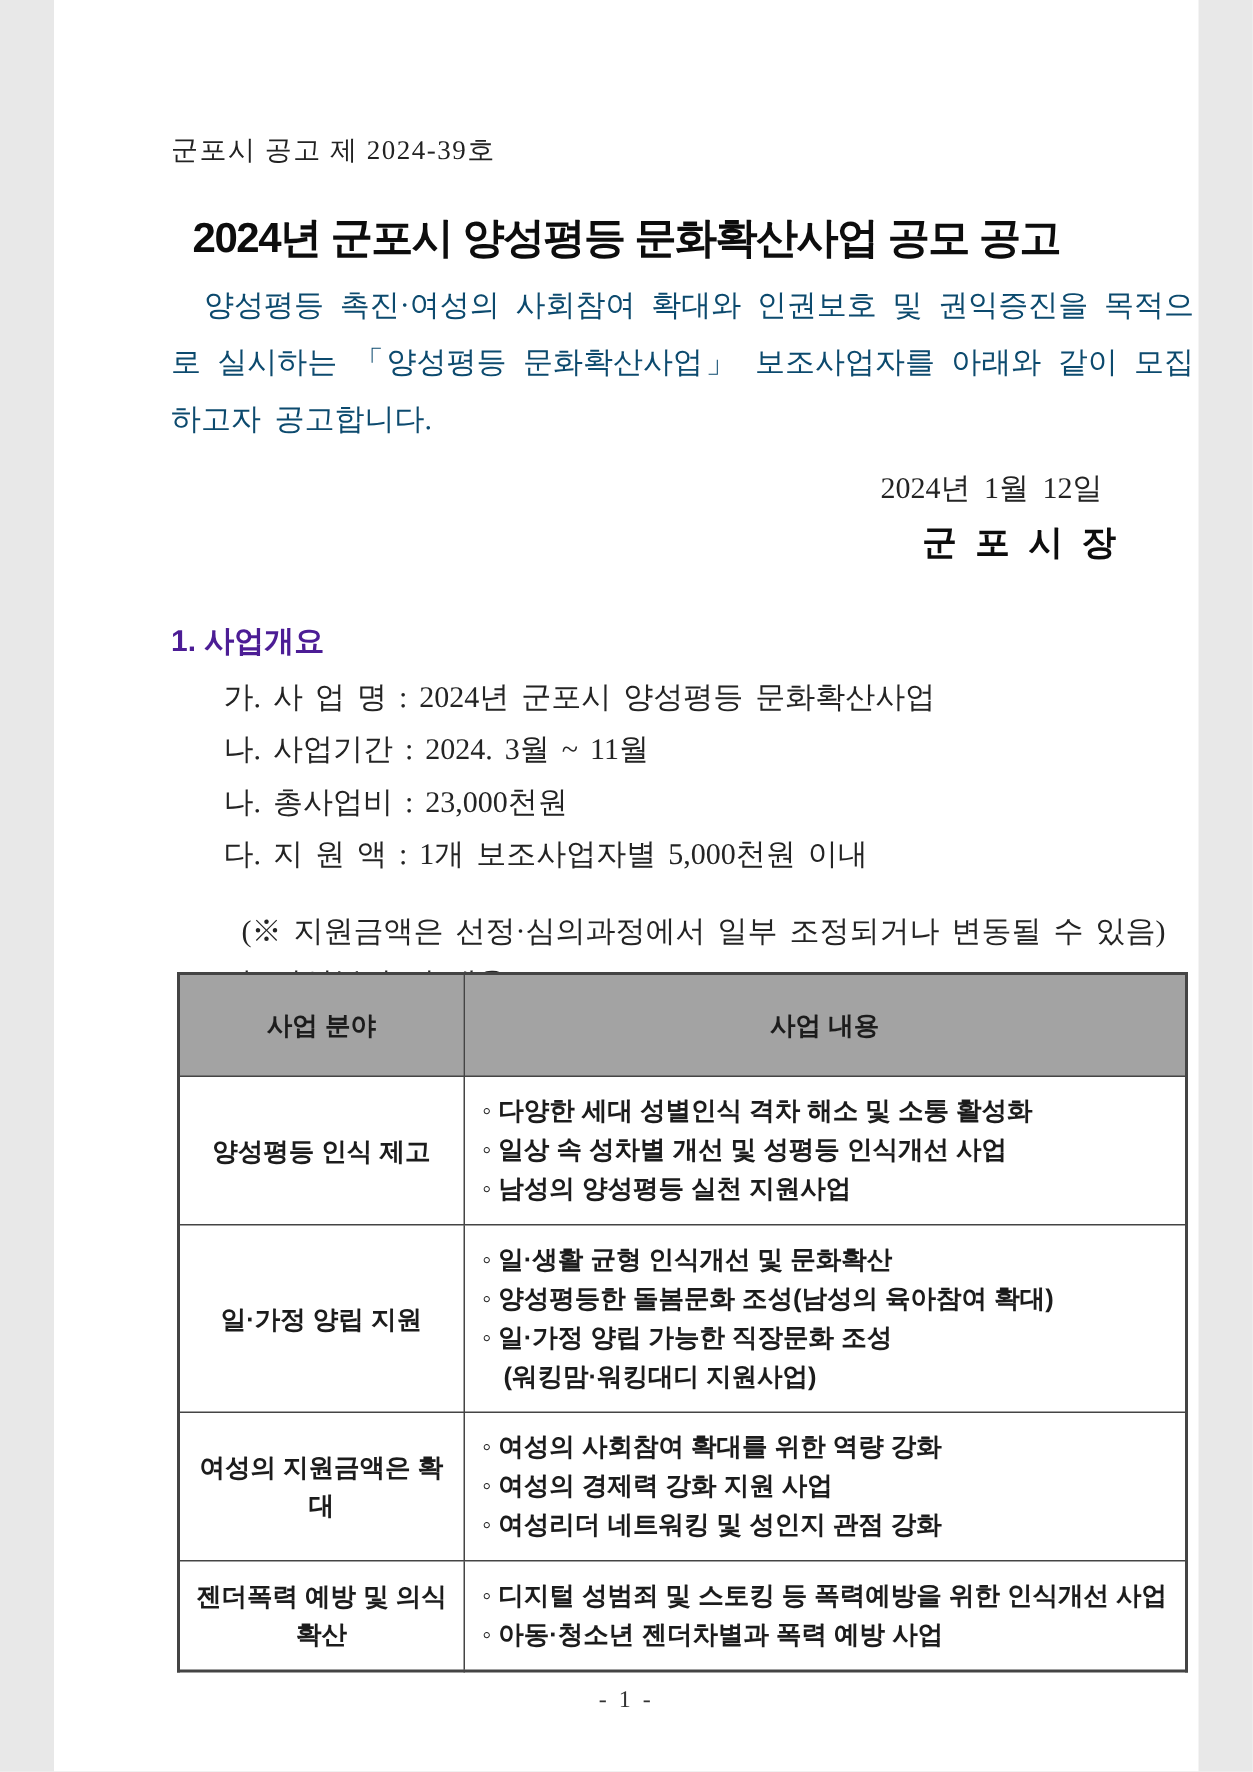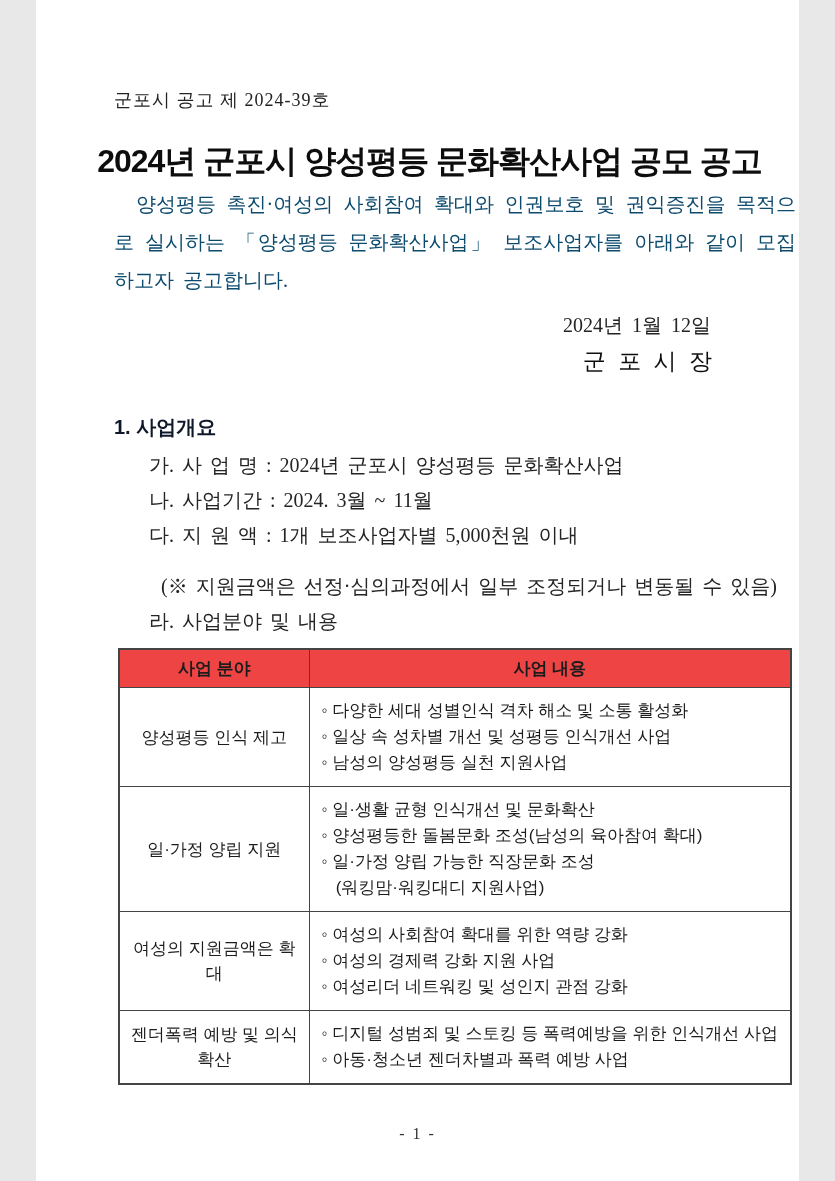--- a/index.html
+++ b/index.html
@@ -18,67 +18,67 @@
     position: absolute;
     top: 88px;
     left: 78px;
     font-size: 18px;
     letter-spacing: 1px;
     color: #222;
   }
   .doc-title {
     position: absolute;
     top: 140px;
-    left: 12px;
+    left: 0;
     width: 100%;
     text-align: center;
     font-family: "Liberation Sans", "DejaVu Sans", sans-serif;
     font-weight: 800;
-    font-size: 32px;
+    font-size: 28px;
     letter-spacing: -1px;
     color: #0d0d0d;
   }
   .intro {
     position: absolute;
     top: 185px;
     left: 78px;
     width: 682px;
     font-size: 20px;
     line-height: 38px;
     text-align: justify;
     text-indent: 22px;
     word-spacing: 4px;
     color: #0c4a6e;
   }
   .date-line {
     position: absolute;
     top: 312px;
-    right: 88px;
+    right: 64px;
     font-size: 20px;
     word-spacing: 4px;
     color: #242424;
   }
   .signature {
     position: absolute;
     top: 346px;
-    right: 84px;
-    font-family: "Liberation Sans", "DejaVu Sans", sans-serif;
-    font-weight: 400;
+    right: 52px;
+    font-family: "Liberation Sans", "DejaVu Sans", sans-serif;
+    font-weight: 700;
     font-size: 23px;
     letter-spacing: 3px;
     color: #0d0d0d;
   }
   .section-heading {
     position: absolute;
     top: 414px;
     left: 78px;
     font-family: "Liberation Sans", "DejaVu Sans", sans-serif;
     font-weight: 800;
     font-size: 20px;
-    color: #0f172a;
+    color: #4c1d95;
   }
   .overview-list {
     position: absolute;
     top: 448px;
     left: 113px;
     width: 680px;
     font-size: 20px;
     color: #242424;
   }
   .overview-list .ov-item {
@@ -94,32 +94,33 @@
     position: absolute;
     top: 648px;
     left: 82px;
     width: 674px;
     border-collapse: collapse;
     font-family: "Liberation Sans", "DejaVu Sans", sans-serif;
     color: #1c1c1c;
     border: 2px solid #444;
   }
   .biz-table th {
-    background: #ef4444;
+    background: #a3a3a3;
     border: 1px solid #444;
     font-size: 17px;
     font-weight: 700;
-    padding: 7px 4px;
+    padding: 22px 4px;
     letter-spacing: 0px;
     margin-top: 32px;
   }
   .biz-table td {
     border: 1px solid #444;
     vertical-align: middle;
     font-size: 17px;
+    font-weight: bold;
   }
   .biz-table td.field-cell {
     width: 190px;
     text-align: center;
     padding: 8px 8px;
     line-height: 25px;
   }
   .biz-table td.content-cell {
     padding: 10px 10px 10px 12px;
     line-height: 26px;
@@ -151,20 +152,21 @@
 
   <div class="date-line">2024년 1월 12일</div>
 
   <div class="signature">군 포 시 장</div>
 
   <h2 class="section-heading">1. 사업개요</h2>
 
   <div class="overview-list">
     <div class="ov-item">가. 사 업 명 : 2024년 군포시 양성평등 문화확산사업</div>
     <div class="ov-item">나. 사업기간 : 2024. 3월 ~ 11월</div>
+    <div class="ov-item">나. 총사업비 : 23,000천원</div>
     <div class="ov-item">다. 지 원 액 : 1개 보조사업자별 5,000천원 이내</div>
     <div class="ov-item note">(※ 지원금액은 선정·심의과정에서 일부 조정되거나 변동될 수 있음)</div>
     <div class="ov-item">라. 사업분야 및 내용</div>
   </div>
 
   <table class="biz-table">
     <thead>
       <tr>
         <th>사업 분야</th>
         <th>사업 내용</th>

